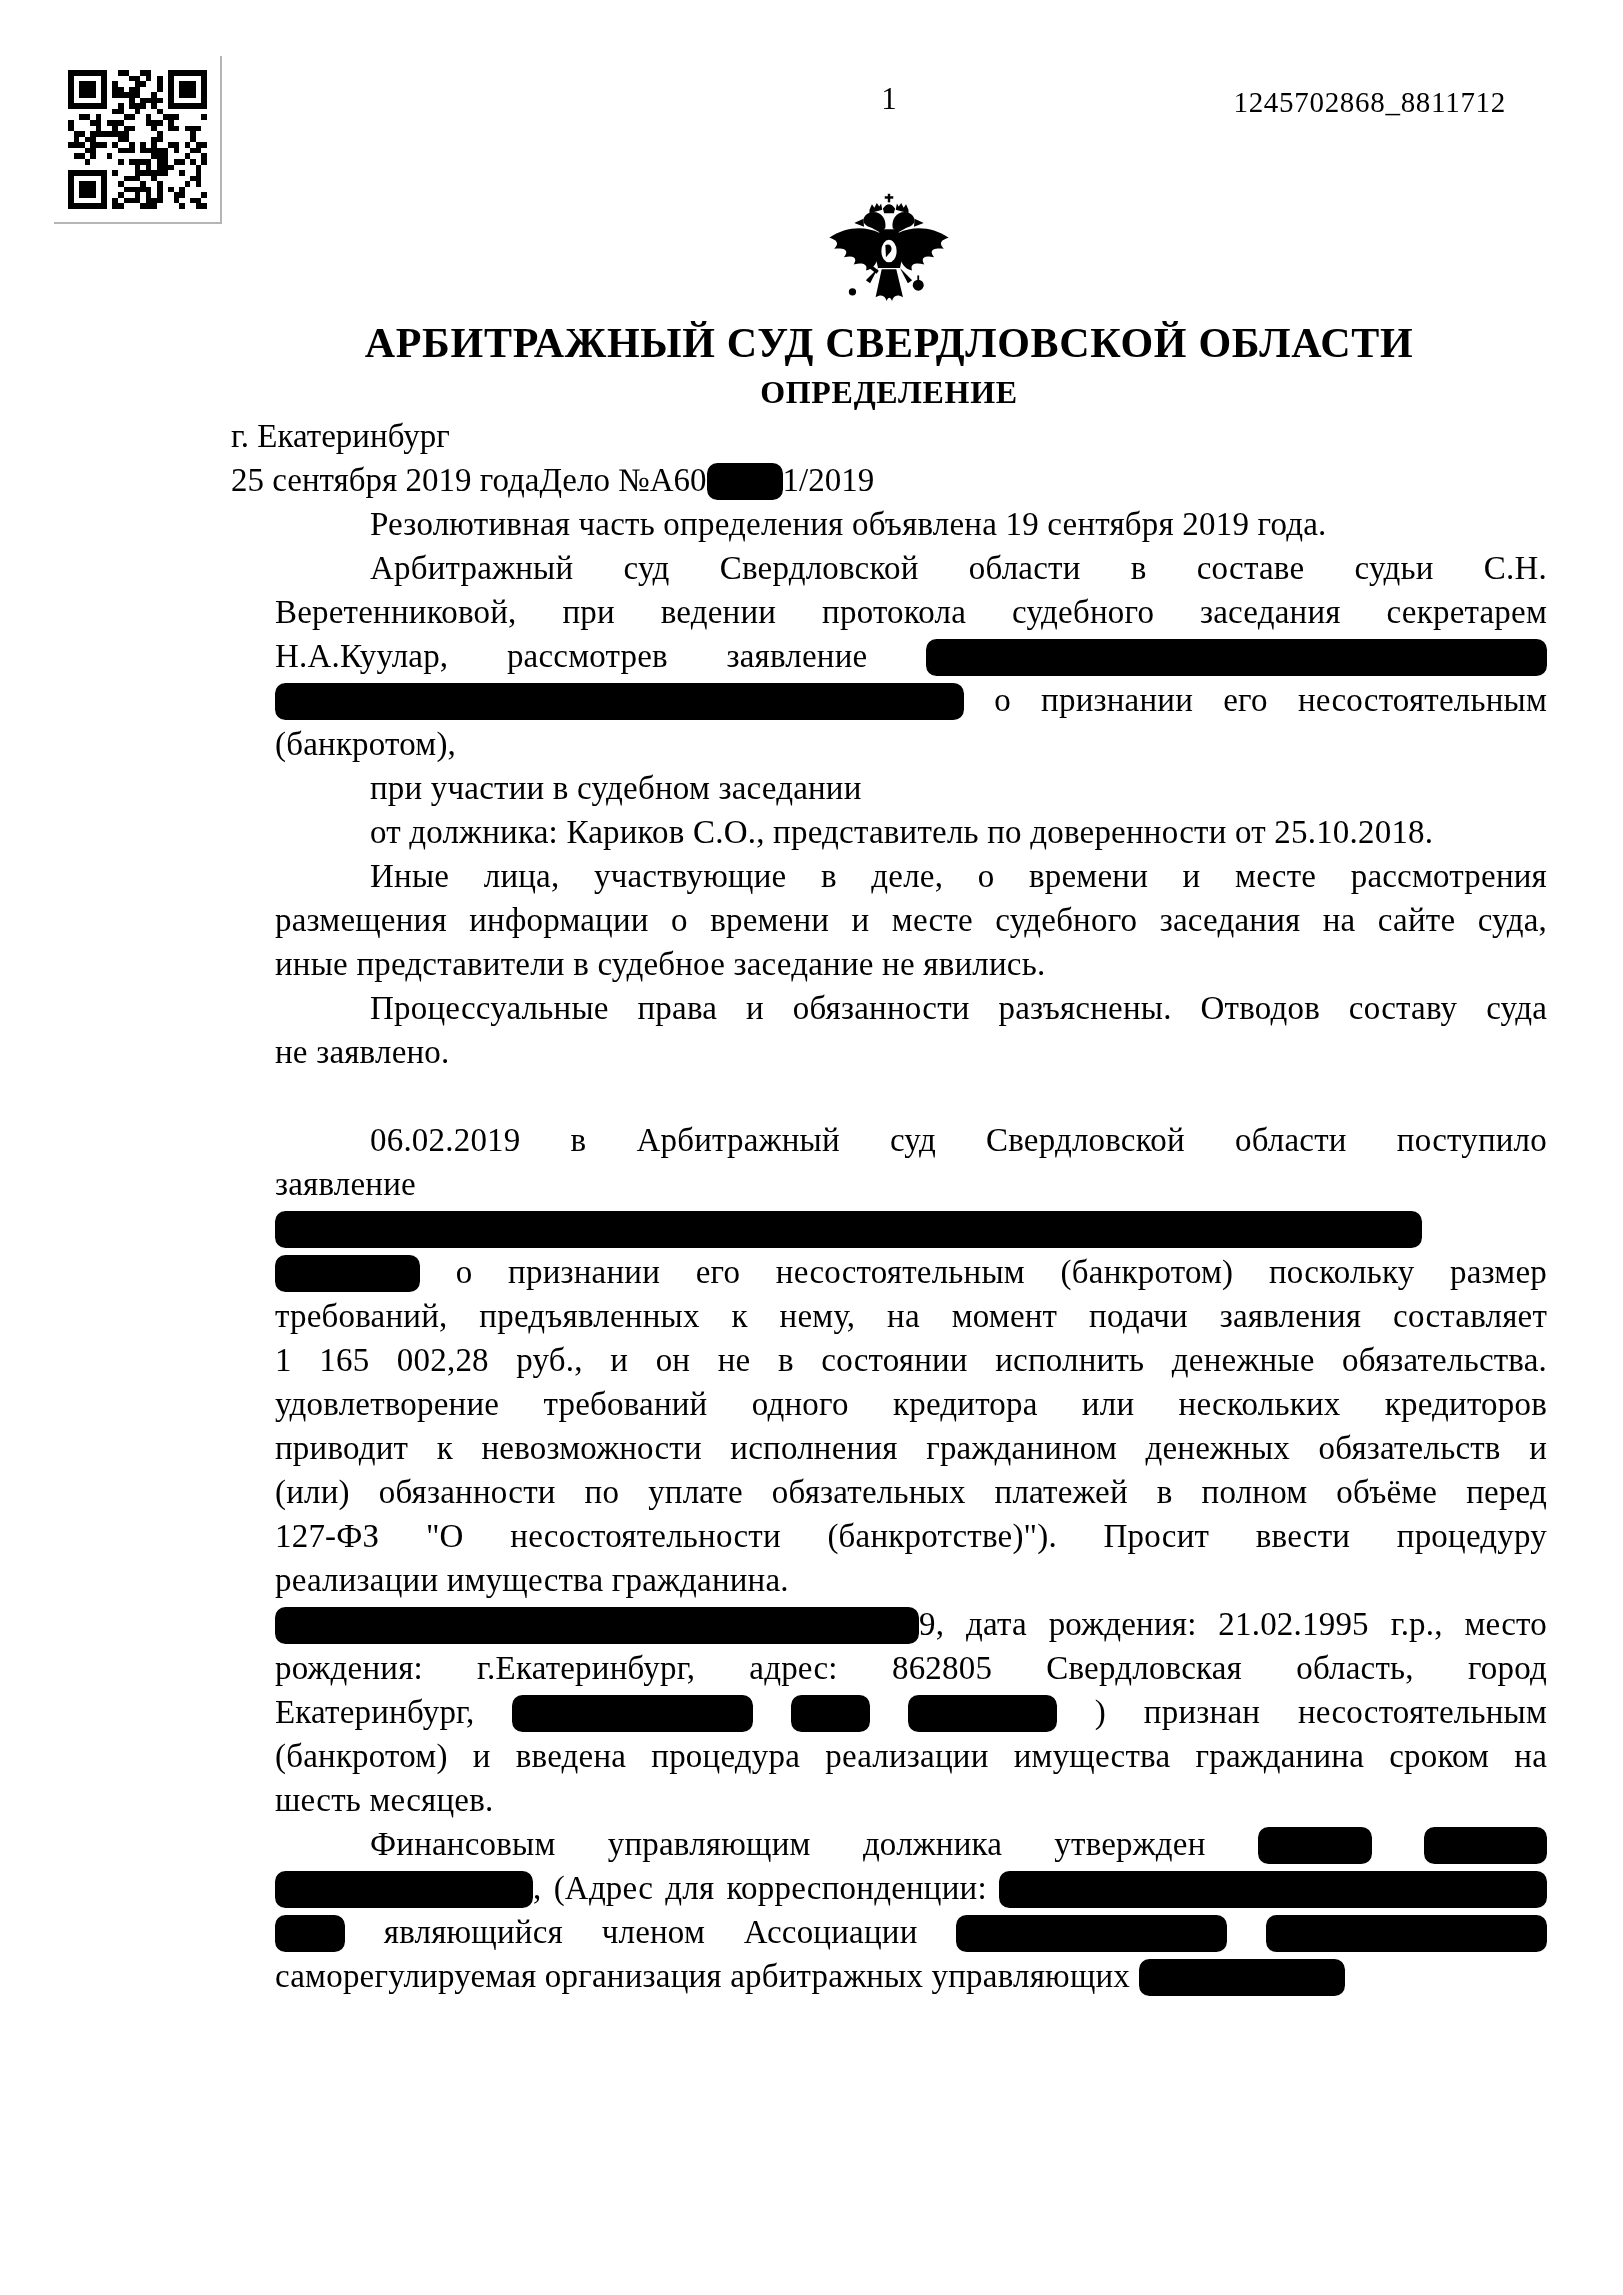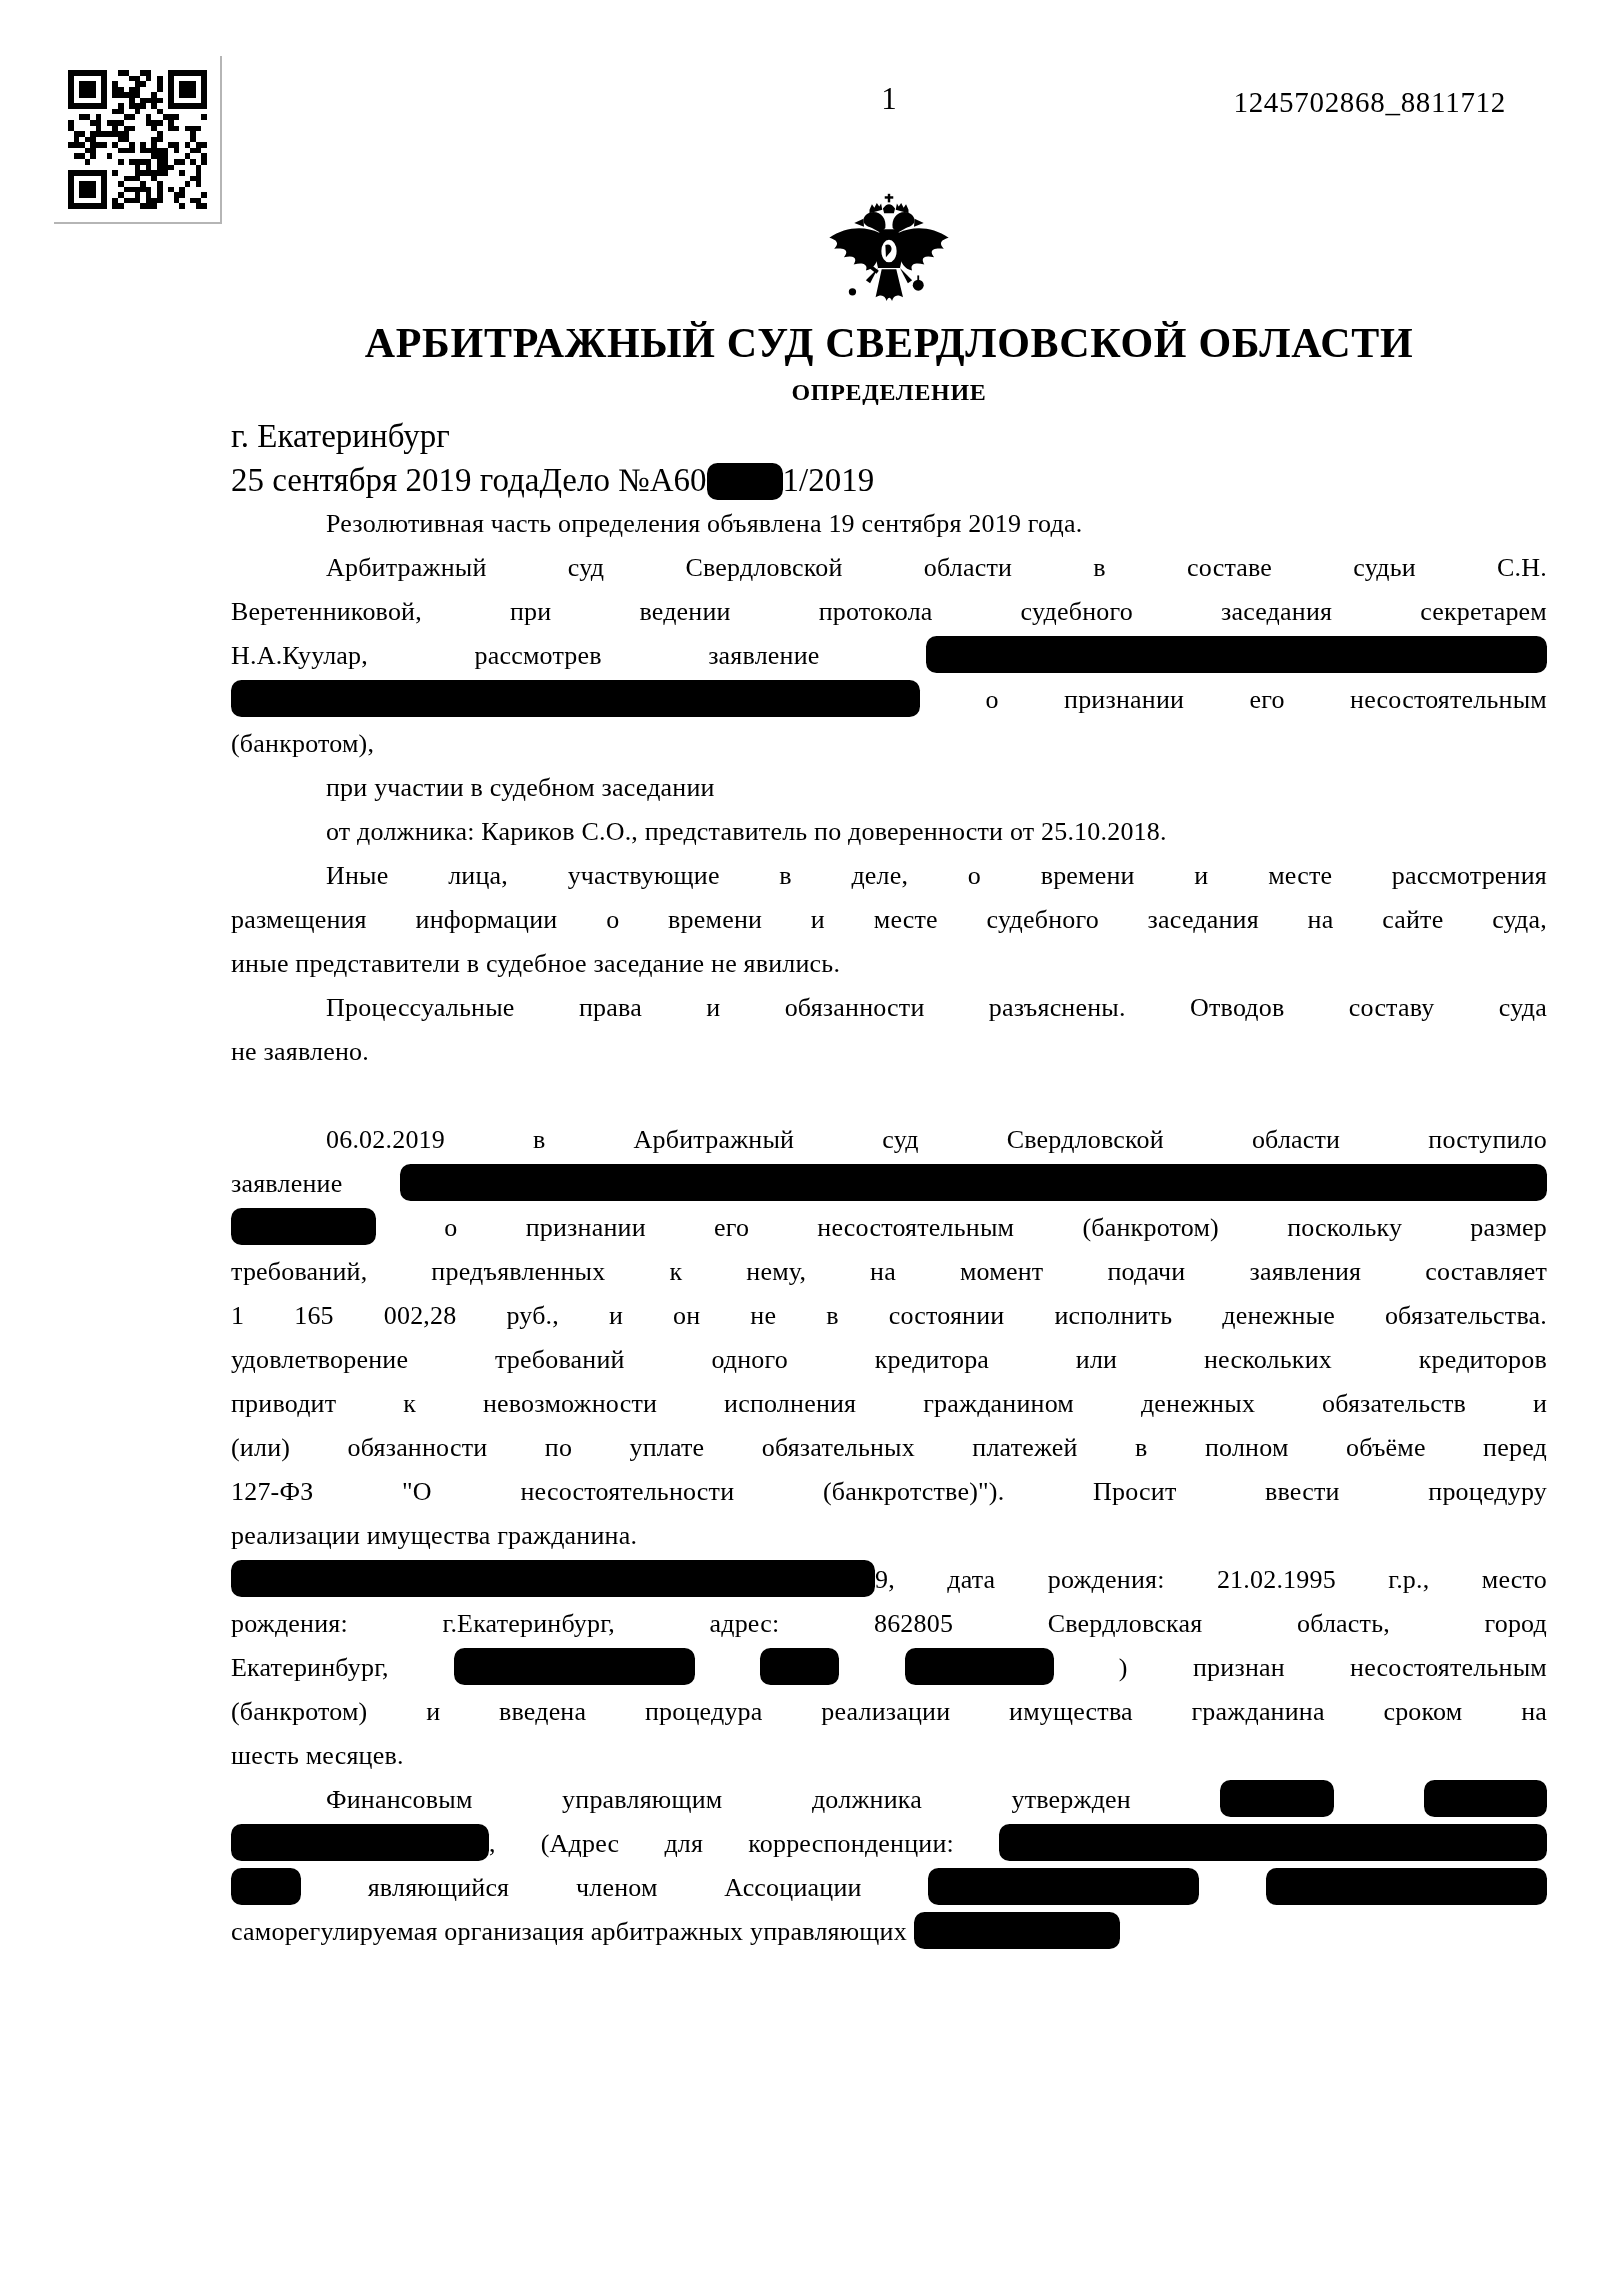--- a/index.html
+++ b/index.html
@@ -12,28 +12,28 @@
 
   .page-number{position:absolute;left:231px;top:80px;width:1316px;text-align:center;
                font-size:31px;line-height:37px;}
   .doc-id{position:absolute;top:85px;right:117px;font-size:29px;line-height:34px;letter-spacing:0.7px;}
 
   .emblem{position:absolute;left:822px;top:188px;width:134px;height:131px;}
   .emblem svg{display:block;width:100%;height:100%;}
 
   .title-block{position:absolute;left:231px;top:317px;width:1316px;text-align:center;font-weight:bold;}
   .title1{font-size:42px;line-height:52px;letter-spacing:0.7px;}
-  .title2{font-size:24px;line-height:47px;letter-spacing:0.7px;}
+  .title2{font-size:32px;line-height:47px;letter-spacing:0.7px;}
 
   .city{position:absolute;left:231px;top:414px;font-size:33px;line-height:44px;}
   .date-row{position:absolute;left:231px;top:458px;width:1316px;display:flex;
             font-size:33px;line-height:44px;align-items:baseline;}
 
   .body-block{position:absolute;left:231px;top:502px;width:1316px;}
-  .line{font-size:26px;line-height:44px;letter-spacing:0.2px;min-height:44px;}
+  .line{font-size:33px;line-height:44px;letter-spacing:0.2px;min-height:44px;margin-left:44px;}
   .line.j{text-align:justify;text-align-last:justify;}
   .line.l{text-align:left;text-align-last:left;}
   .line.ind{text-indent:95px;}
 
   .redact{display:inline-block;background:#000;vertical-align:-9.2px;}
 </style>
 </head>
 <body>
 
 <div class="page">

